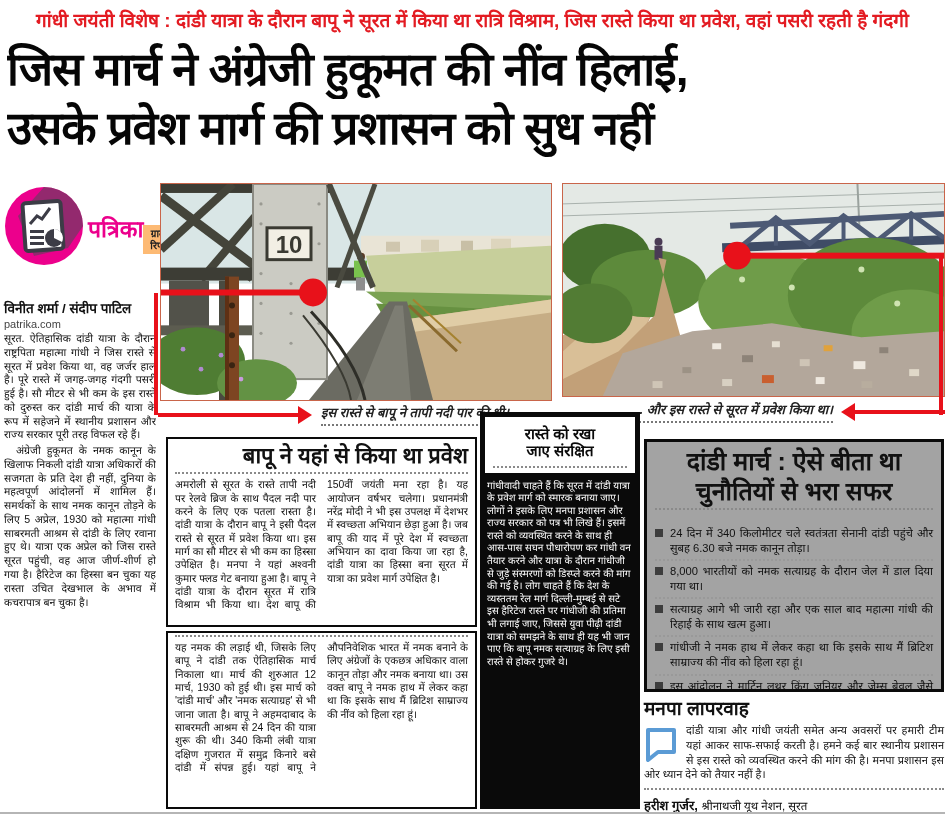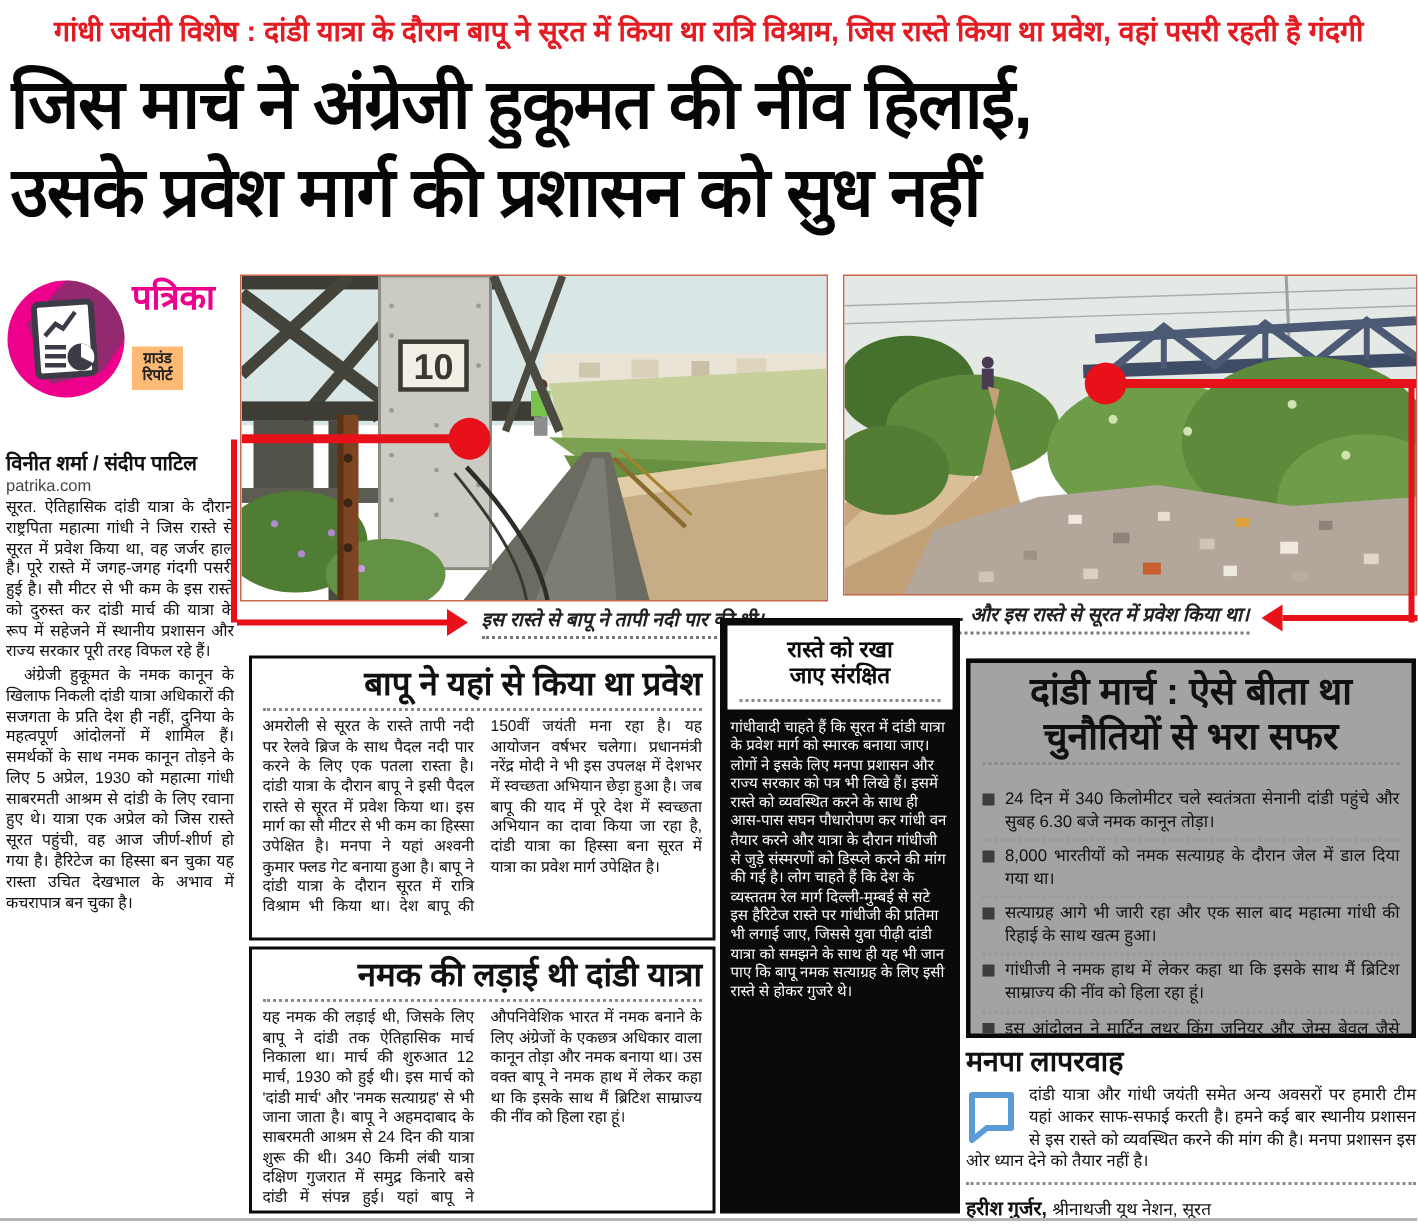--- a/index.html
+++ b/index.html
@@ -9,21 +9,21 @@
 
   
   .kicker{position:absolute;top:7px;left:0;width:945px;text-align:center;
           color:#e31b22;font-weight:800;font-size:19px;white-space:nowrap;overflow:hidden}
   .headline{position:absolute;top:40px;left:7px;width:932px;
             font-weight:900;font-size:46px;line-height:1.28;letter-spacing:-1px;color:#060606}
   .headline div{white-space:nowrap;overflow:hidden}
 
   
   .logo-row{position:absolute;left:4px;top:186px;width:152px;height:86px;display:flex}
-  .brand-side{margin-left:4px;display:flex;flex-direction:column;align-items:flex-start}
+  .brand-side{margin-left:4px;display:flex;flex-direction:row;align-items:center}
   .brand-name{color:#ec008c;font-weight:900;font-size:23px;line-height:1.05}
   .brand-badge{background:#fdba74;color:#222;font-weight:800;font-size:10px;line-height:1.12;
                padding:3px 7px;margin-top:21px;text-align:center}
   .byline{position:absolute;left:4px;top:299px;width:152px}
   .byline .authors{font-weight:800;font-size:13.5px}
   .byline .site{font-size:11px;color:#444;margin-top:1px}
   .lead-body{position:absolute;left:4px;top:332px;width:152px;height:474px;overflow:hidden;
              font-size:10.6px;line-height:1.3;text-align:justify}
   .lead-body p+p{text-indent:12px;margin-top:2px}
 
@@ -266,21 +266,20 @@
   <span class="cap-text">... और इस रास्ते से सूरत में प्रवेश किया था।</span>
 </div>
 
 <div class="mbox mbox-entry">
   <h2>बापू ने यहां से किया था प्रवेश</h2>
   <div class="dotted"></div>
   <div class="twocol">अमरोली से सूरत के रास्ते तापी नदी पर रेलवे ब्रिज के साथ पैदल नदी पार करने के लिए एक पतला रास्ता है। दांडी यात्रा के दौरान बापू ने इसी पैदल रास्ते से सूरत में प्रवेश किया था। इस मार्ग का सौ मीटर से भी कम का हिस्सा उपेक्षित है। मनपा ने यहां अश्वनी कुमार फ्लड गेट बनाया हुआ है। बापू ने दांडी यात्रा के दौरान सूरत में रात्रि विश्राम भी किया था। देश बापू की 150वीं जयंती मना रहा है। यह आयोजन वर्षभर चलेगा। प्रधानमंत्री नरेंद्र मोदी ने भी इस उपलक्ष में देशभर में स्वच्छता अभियान छेड़ा हुआ है। जब बापू की याद में पूरे देश में स्वच्छता अभियान का दावा किया जा रहा है, दांडी यात्रा का हिस्सा बना सूरत में यात्रा का प्रवेश मार्ग उपेक्षित है।</div>
 </div>
 
 <div class="mbox mbox-salt">
-  <h2>नमक की लड़ाई थी दांडी यात्रा</h2>
   <div class="dotted"></div>
   <div class="twocol">यह नमक की लड़ाई थी, जिसके लिए बापू ने दांडी तक ऐतिहासिक मार्च निकाला था। मार्च की शुरुआत 12 मार्च, 1930 को हुई थी। इस मार्च को 'दांडी मार्च' और 'नमक सत्याग्रह' से भी जाना जाता है। बापू ने अहमदाबाद के साबरमती आश्रम से 24 दिन की यात्रा शुरू की थी। 340 किमी लंबी यात्रा दक्षिण गुजरात में समुद्र किनारे बसे दांडी में संपन्न हुई। यहां बापू ने औपनिवेशिक भारत में नमक बनाने के लिए अंग्रेजों के एकछत्र अधिकार वाला कानून तोड़ा और नमक बनाया था। उस वक्त बापू ने नमक हाथ में लेकर कहा था कि इसके साथ मैं ब्रिटिश साम्राज्य की नींव को हिला रहा हूं।</div>
 </div>
 
 <div class="preserve">
   <div class="preserve-head">
     <div>रास्ते को रखा</div>
     <div>जाए संरक्षित</div>
     <div class="dotted"></div>
   </div>

